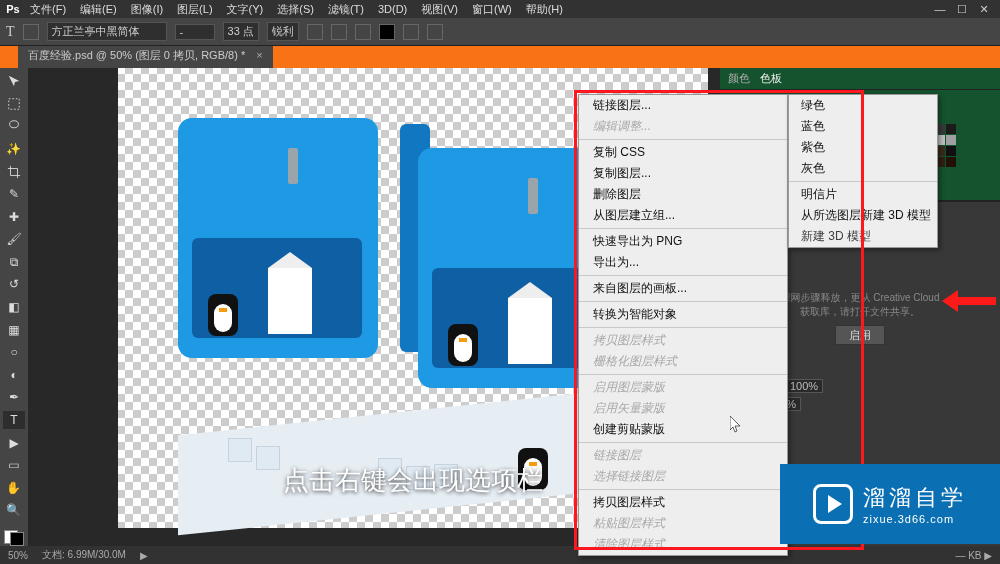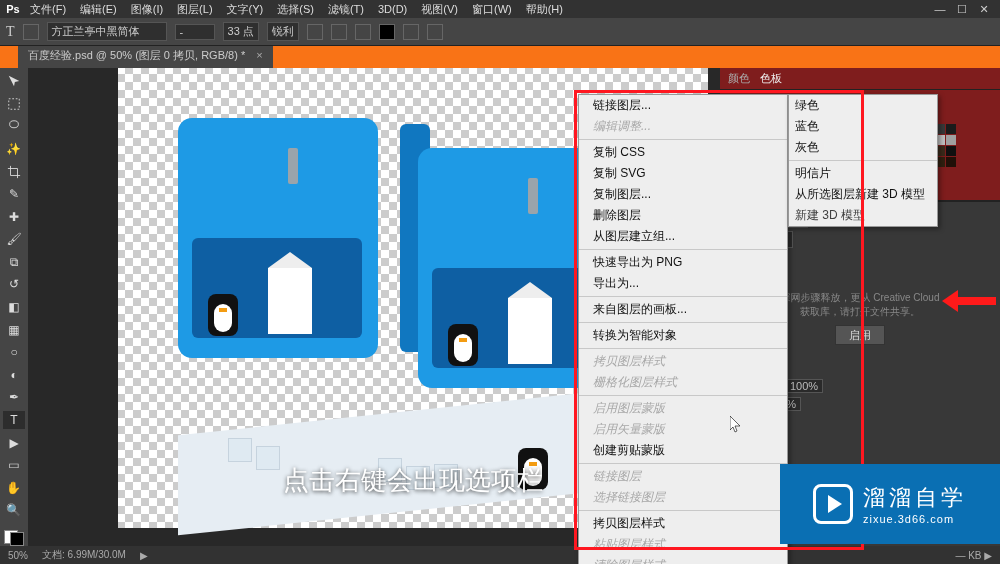--- a/index.html
+++ b/index.html
@@ -47,39 +47,39 @@
   .penguin { position:absolute; width:30px; height:42px; }
   .penguin .pb { width:30px; height:42px; background:#111; border-radius:8px; position:relative; }
   .penguin .pb::after { content:""; position:absolute; left:6px; top:10px; width:18px; height:28px; background:#fff; border-radius:10px; }
   .penguin .beak { position:absolute; left:11px; top:14px; width:8px; height:4px; background:#f39c12; }
   .platform { position:absolute; left:60px; top:340px; width:520px; height:100px; background:#e6edf3; transform:skewY(-6deg); }
   .cube { position:absolute; width:24px; height:24px; background:#dfeaf2; border:1px solid #c6d3de; }
 
   .caption { position:absolute; bottom:30px; left:50%; transform:translateX(-50%); color:#fff; font-size:26px; text-shadow:0 1px 4px rgba(0,0,0,.8); }
 
   
-  .rightcol { width:280px; background:#7f1d1d; display:flex; flex-direction:column; }
+  .rightcol { width:280px; background:#14532d; display:flex; flex-direction:column; }
   .panelhead { height:22px; border-bottom:1px solid #222; display:flex; align-items:center; padding:0 8px; gap:10px; font-size:11px; color:#aaa; }
   .panelhead .active { color:#eee; }
   .colorwell { height:30px; display:flex; align-items:center; padding-left:40px; }
   .swatchGrid { padding:4px 6px; display:grid; grid-template-columns:repeat(21, 10px); gap:1px; }
   .swatch { width:10px; height:10px; }
 
   .midpanels { flex:1; background:#383838; border-top:1px solid #222; padding:6px; font-size:11px; color:#bbb; }
   .sliderrow { display:flex; align-items:center; gap:6px; margin:3px 0; }
   .sliderrow .val { background:#2a2a2a; border:1px solid #555; padding:0 4px; min-width:44px; text-align:right; }
 
   
   .ctx { position:absolute; top:94px; left:578px; width:210px; background:#eeeeee; border:1px solid #999; box-shadow:2px 2px 5px rgba(0,0,0,.4); z-index:50; font-size:12px; color:#111; }
   .ctx .mi { padding:2px 14px; line-height:17px; cursor:default; white-space:nowrap; }
   .ctx .disabled { color:#a8a8a8;font-style:italic; }
   .ctx hr { border:none; border-top:1px solid #c8c8c8; margin:2px 0; }
 
   .sub { position:absolute; top:94px; left:788px; width:150px; background:#eeeeee; border:1px solid #999; box-shadow:2px 2px 5px rgba(0,0,0,.4); z-index:50; font-size:12px; color:#111; }
-  .sub .mi { padding:2px 6px; line-height:17px; white-space:nowrap; }
+  .sub .mi { padding:2px 12px; line-height:17px; white-space:nowrap; }
   .sub .disabled { color:#404040; }
   .sub hr { border:none; border-top:1px solid #c8c8c8; margin:2px 0; }
 
   
   .redbox { position:absolute; top:90px; left:574px; width:290px; height:460px; border:3px solid #ff1720; z-index:60; pointer-events:none; }
 
   
   .redarrow { position:absolute; top:290px; left:942px; width:56px; height:20px; z-index:60; }
   .redarrow .shaft { position:absolute; top:7px; left:10px; width:44px; height:8px; background:#ff1a1a; }
   .redarrow .head { position:absolute; top:0; left:0; width:0; height:0; border-top:11px solid transparent; border-bottom:11px solid transparent; border-right:16px solid #ff1a1a; }
@@ -369,21 +369,20 @@
       </div>
     </div>
   </div>
 </div>
 
 <div class="ctx" id="ctxmenu">
     <div class="mi">链接图层...</div>
     <div class="mi disabled">编辑调整...</div>
     <hr>
     <div class="mi">复制 CSS</div>
-    <div class="mi">复制 SVG</div>
     <div class="mi">复制图层...</div>
     <div class="mi">删除图层</div>
     <div class="mi">从图层建立组...</div>
     <hr>
     <div class="mi">快速导出为 PNG</div>
     <div class="mi">导出为...</div>
     <hr>
     <div class="mi">来自图层的画板...</div>
     <hr>
     <div class="mi">转换为智能对象</div>
@@ -399,20 +398,21 @@
     <div class="mi disabled">选择链接图层</div>
     <hr>
     <div class="mi">拷贝图层样式</div>
     <div class="mi disabled">粘贴图层样式</div>
     <div class="mi disabled">清除图层样式</div>
   </div>
 
 <div class="sub" id="submenu">
     <div class="mi">绿色</div>
     <div class="mi">蓝色</div>
+    <div class="mi">紫色</div>
     <div class="mi">灰色</div>
     <hr>
     <div class="mi">明信片</div>
     <div class="mi">从所选图层新建 3D 模型</div>
     <div class="mi disabled">新建 3D 模型</div>
   </div>
 
 <div class="redbox"></div>
 <div class="redarrow">
   <div class="head"></div>

